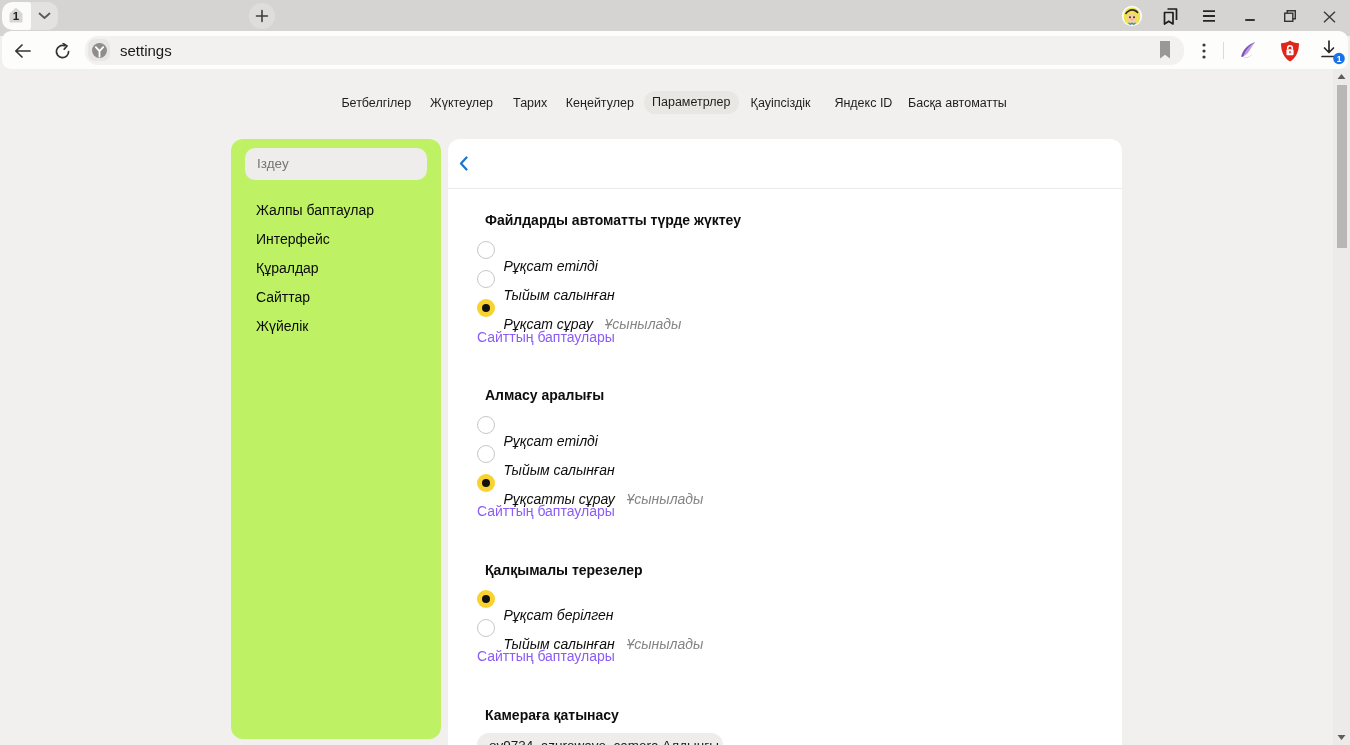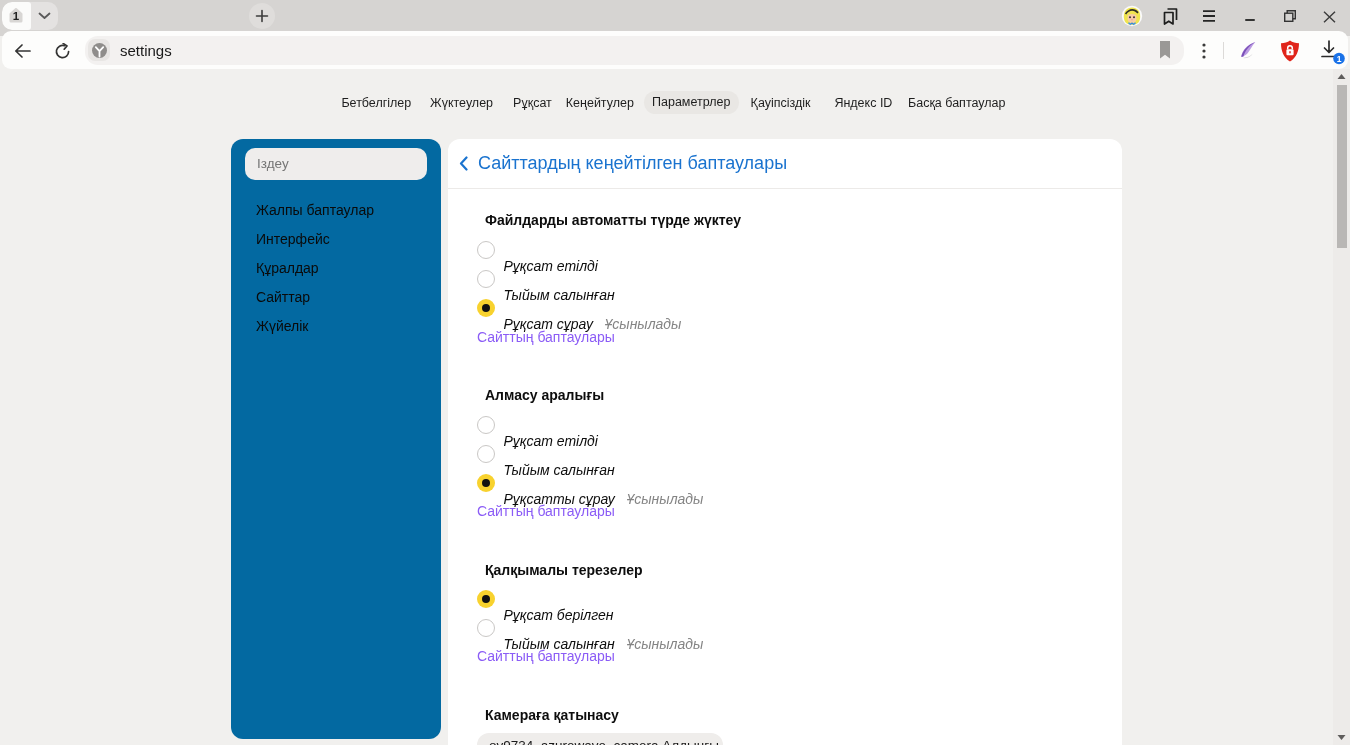--- a/index.html
+++ b/index.html
@@ -43,21 +43,21 @@
 #feather { left:1239px; top:41px; }
 #shield { left:1280px; top:40px; }
 #downl { left:1320px; top:39px; }
 
 
 #page { left:0; top:69px; width:1350px; height:676px; background:#f1f0ee; }
 #nav { left:0px; top:0px; width:1350px; height:50px; font-size:12.5px; color:#1e1e1e; }
 #nav span { position:absolute; top:25px; line-height:18px; white-space:nowrap; }
 #nav .pill { top:22px; left:643.9px; width:94.7px; height:23px; background:#e9e7e4; border-radius:12px; text-align:center; line-height:23px; }
 
-#sidebar { left:231px; top:70px; width:210px; height:600px; background:#0369a1; border-radius:12px; }
+#sidebar { left:231px; top:70px; width:210px; height:600px; background:#bef264; border-radius:12px; }
 #search { left:14px; top:9px; width:182px; height:32px; background:#efedec; border-radius:10px; line-height:32px; font-size:13.5px; color:#757575; padding-left:12px; }
 .sitem { left:25px; width:180px; height:20px; font-size:14px; color:#0a0a0a; line-height:20px; }
 
 #main { left:448px; top:70px; width:674px; height:606px; background:#fff; border-radius:12px 12px 0 0; }
 #bchev { left:11px; top:17px; }
 #mtitle { left:30px; top:14px; font-size:18px; color:#1a73cf; }
 #msep { left:0; top:49px; width:674px; height:1px; background:#eceae8; }
 
 .sect-h { left:29px; width:600px; font-size:14px; font-weight:bold; color:#0d0d0d; line-height:20px;margin-left:8px; }
 .rrow { left:29px; width:620px; height:20px; line-height:20px; font-size:14px; color:#0d0d0d; }
@@ -163,42 +163,41 @@
 <svg id="downl" class="abs" width="26" height="26" viewBox="0 0 26 26">
   <path d="M9 2 V13 M4.5 9 L9 13.5 L13.5 9 M2 17.5 H16" fill="none" stroke="#2b2b2b" stroke-width="1.7" stroke-linecap="round" stroke-linejoin="round"></path>
   <circle cx="19" cy="19.5" r="5.8" fill="#1a72e8"></circle>
   <text x="19" y="22.6" font-size="8.5" font-weight="bold" fill="#fff" text-anchor="middle" font-family="Liberation Sans">1</text>
 </svg>
 
 <div id="page" class="abs">
   <div id="nav" class="abs">
     <span style="left:341.4px;">Бетбелгілер</span>
       <span style="left:430.1px;">Жүктеулер</span>
-      <span style="left:513.1px;">Рұқсат</span>
+      <span style="left:513.1px;">Тарих</span>
       <span style="left:565.8px;">Кеңейтулер</span>
       <span class="pill">Параметрлер</span>
       <span style="left:750.6px;">Қауіпсіздік</span>
       <span style="left:834.4px;">Яндекс ID</span>
-      <span style="left:908px;">Басқа баптаулар</span>
+      <span style="left:908px;">Басқа автоматты</span>
   </div>
 
   <div id="sidebar" class="abs">
     <div id="search" class="abs">Іздеу</div>
     <div class="sitem abs" style="top:61px;">Жалпы баптаулар</div>
     <div class="sitem abs" style="top:90px;">Интерфейс</div>
     <div class="sitem abs" style="top:119px;">Құралдар</div>
     <div class="sitem abs" style="top:148px;">Сайттар</div>
     <div class="sitem abs" style="top:177px;">Жүйелік</div>
   </div>
 
   <div id="main" class="abs">
     <svg id="bchev" class="abs" width="9" height="15" viewBox="0 0 9 15">
         <path d="M7.5 1.5 L2 7.5 L7.5 13.5" fill="none" stroke="#1a73cf" stroke-width="2.2" stroke-linecap="round" stroke-linejoin="round"></path>
       </svg>
-    <div id="mtitle" class="abs">Сайттардың кеңейтілген баптаулары</div>
     <div id="msep" class="abs"></div>
 
     <div class="sect-h abs" style="top:71px;">Файлдарды автоматты түрде жүктеу</div>
     <div class="rrow abs" style="top:101px;">
         <span class="radio"></span>
         <span class="rlab">Рұқсат етілді</span>
       </div>
     <div class="rrow abs" style="top:130px;">
         <span class="radio"></span>
         <span class="rlab">Тыйым салынған</span>

